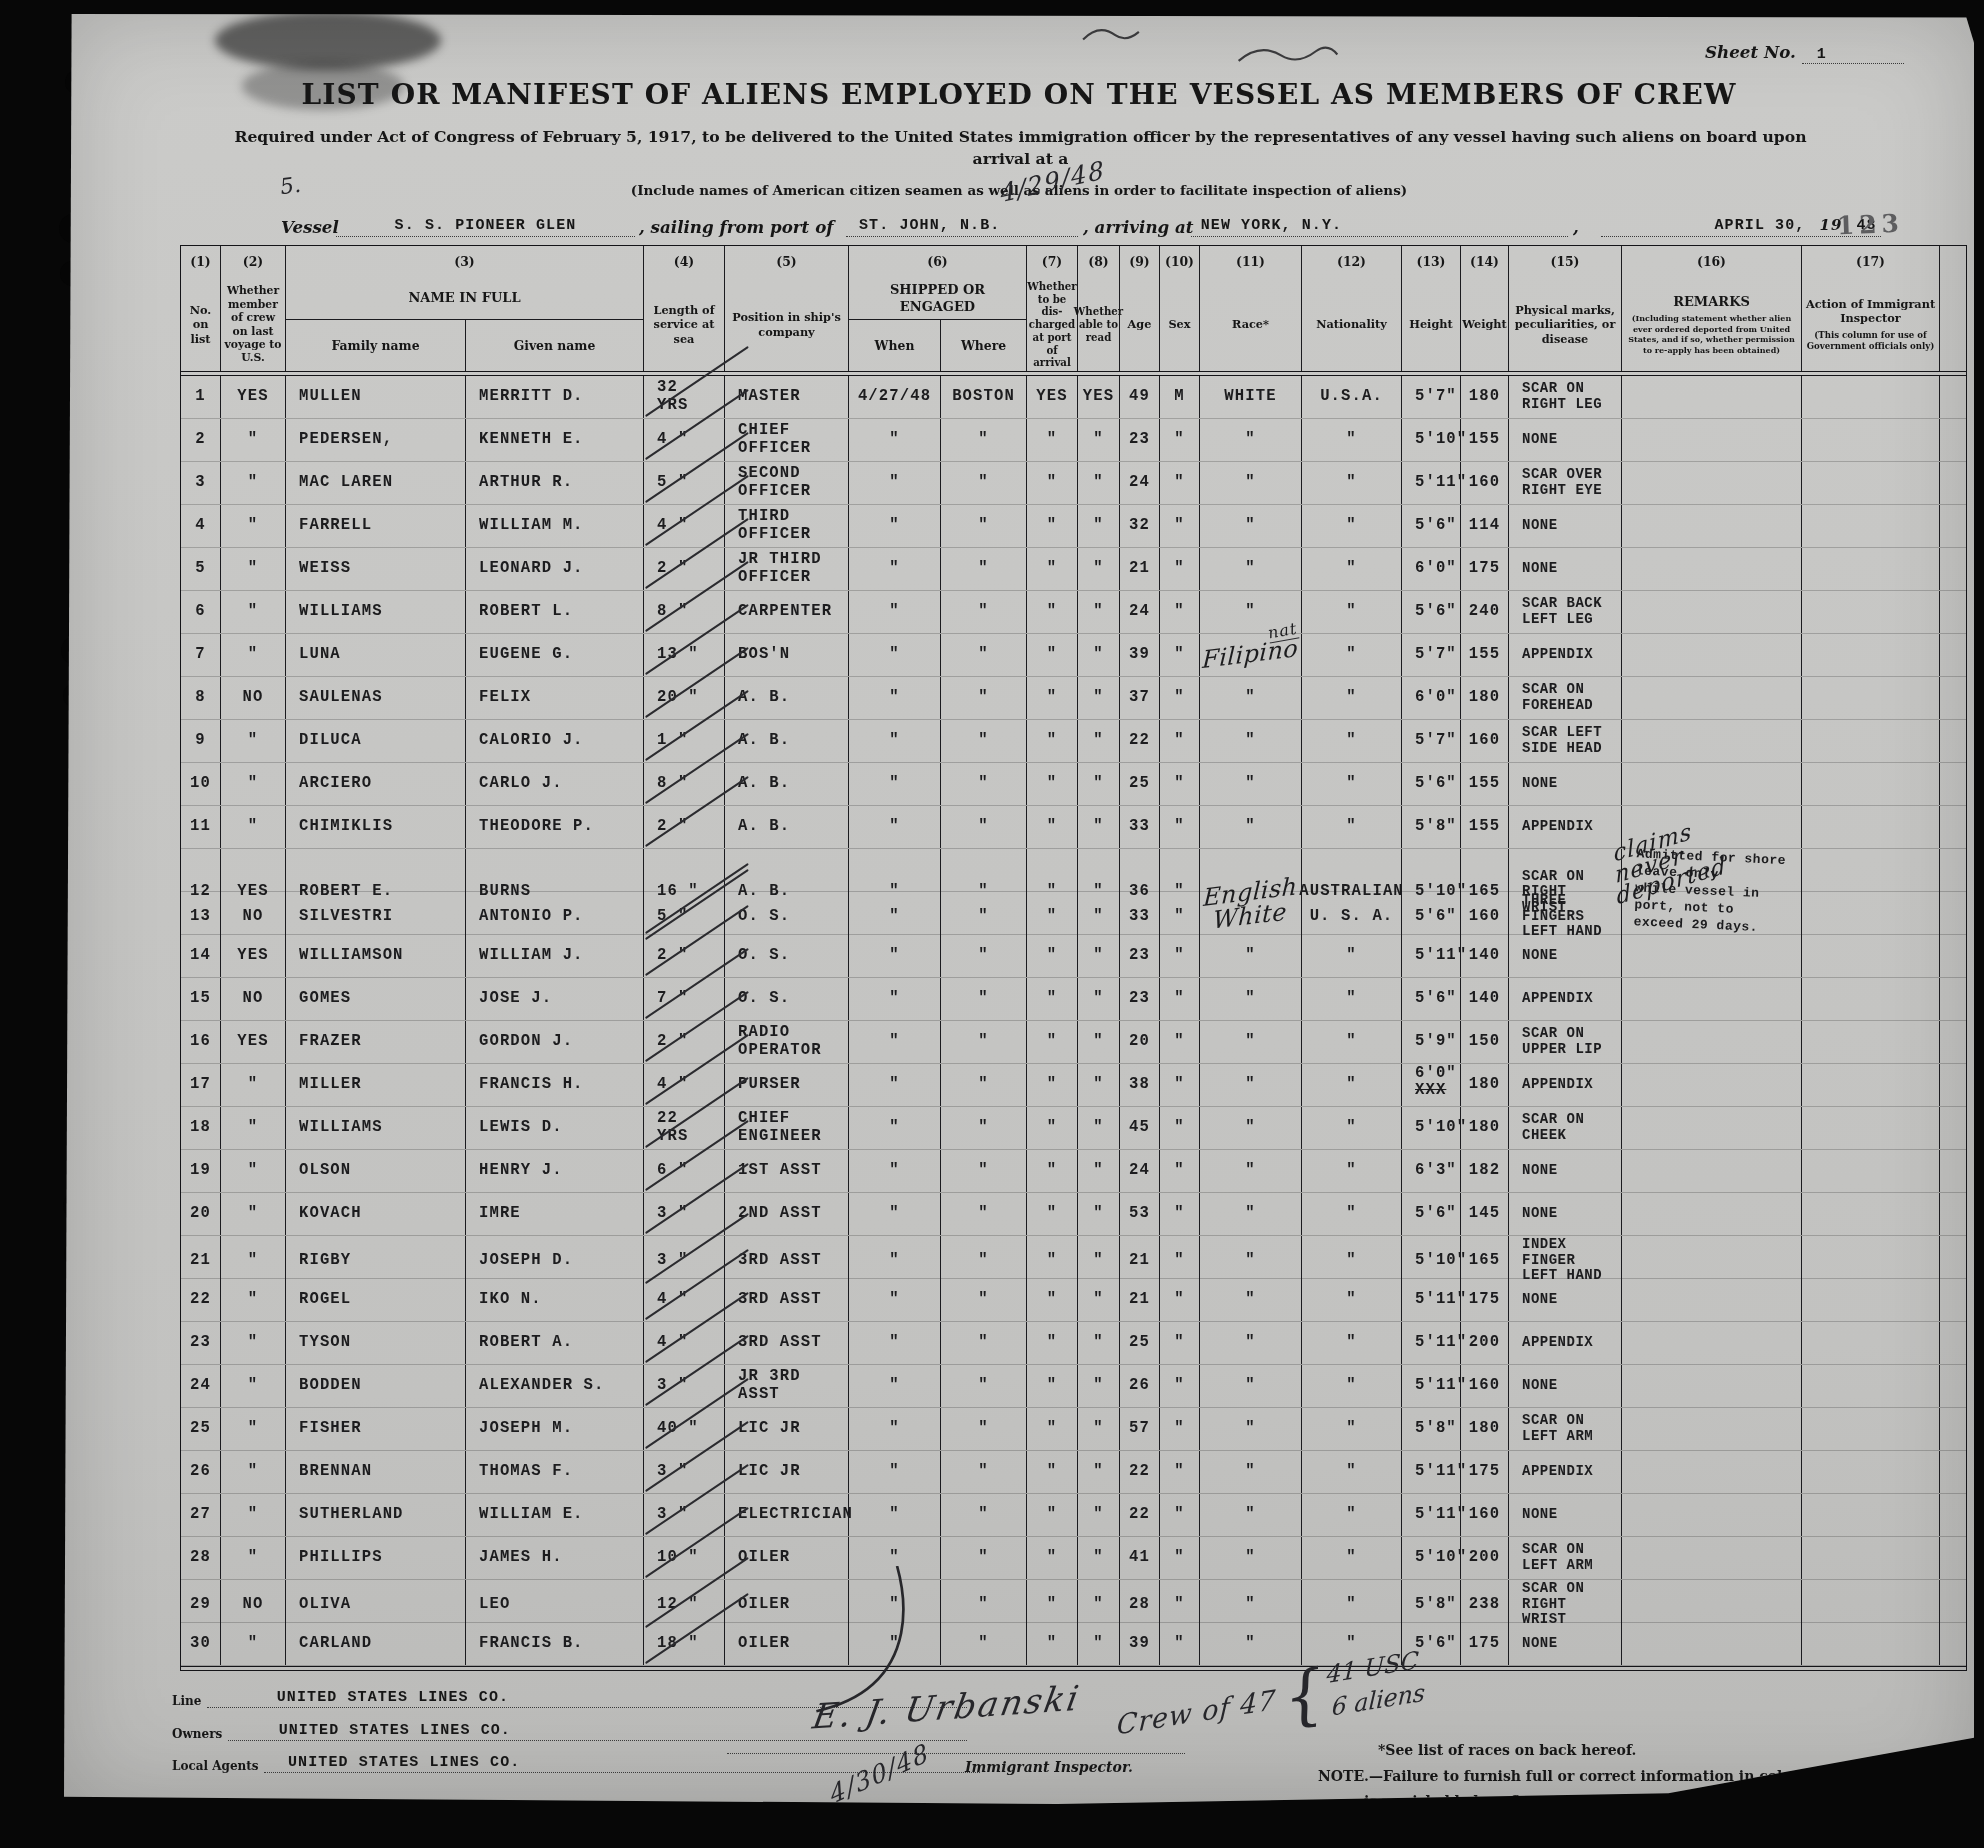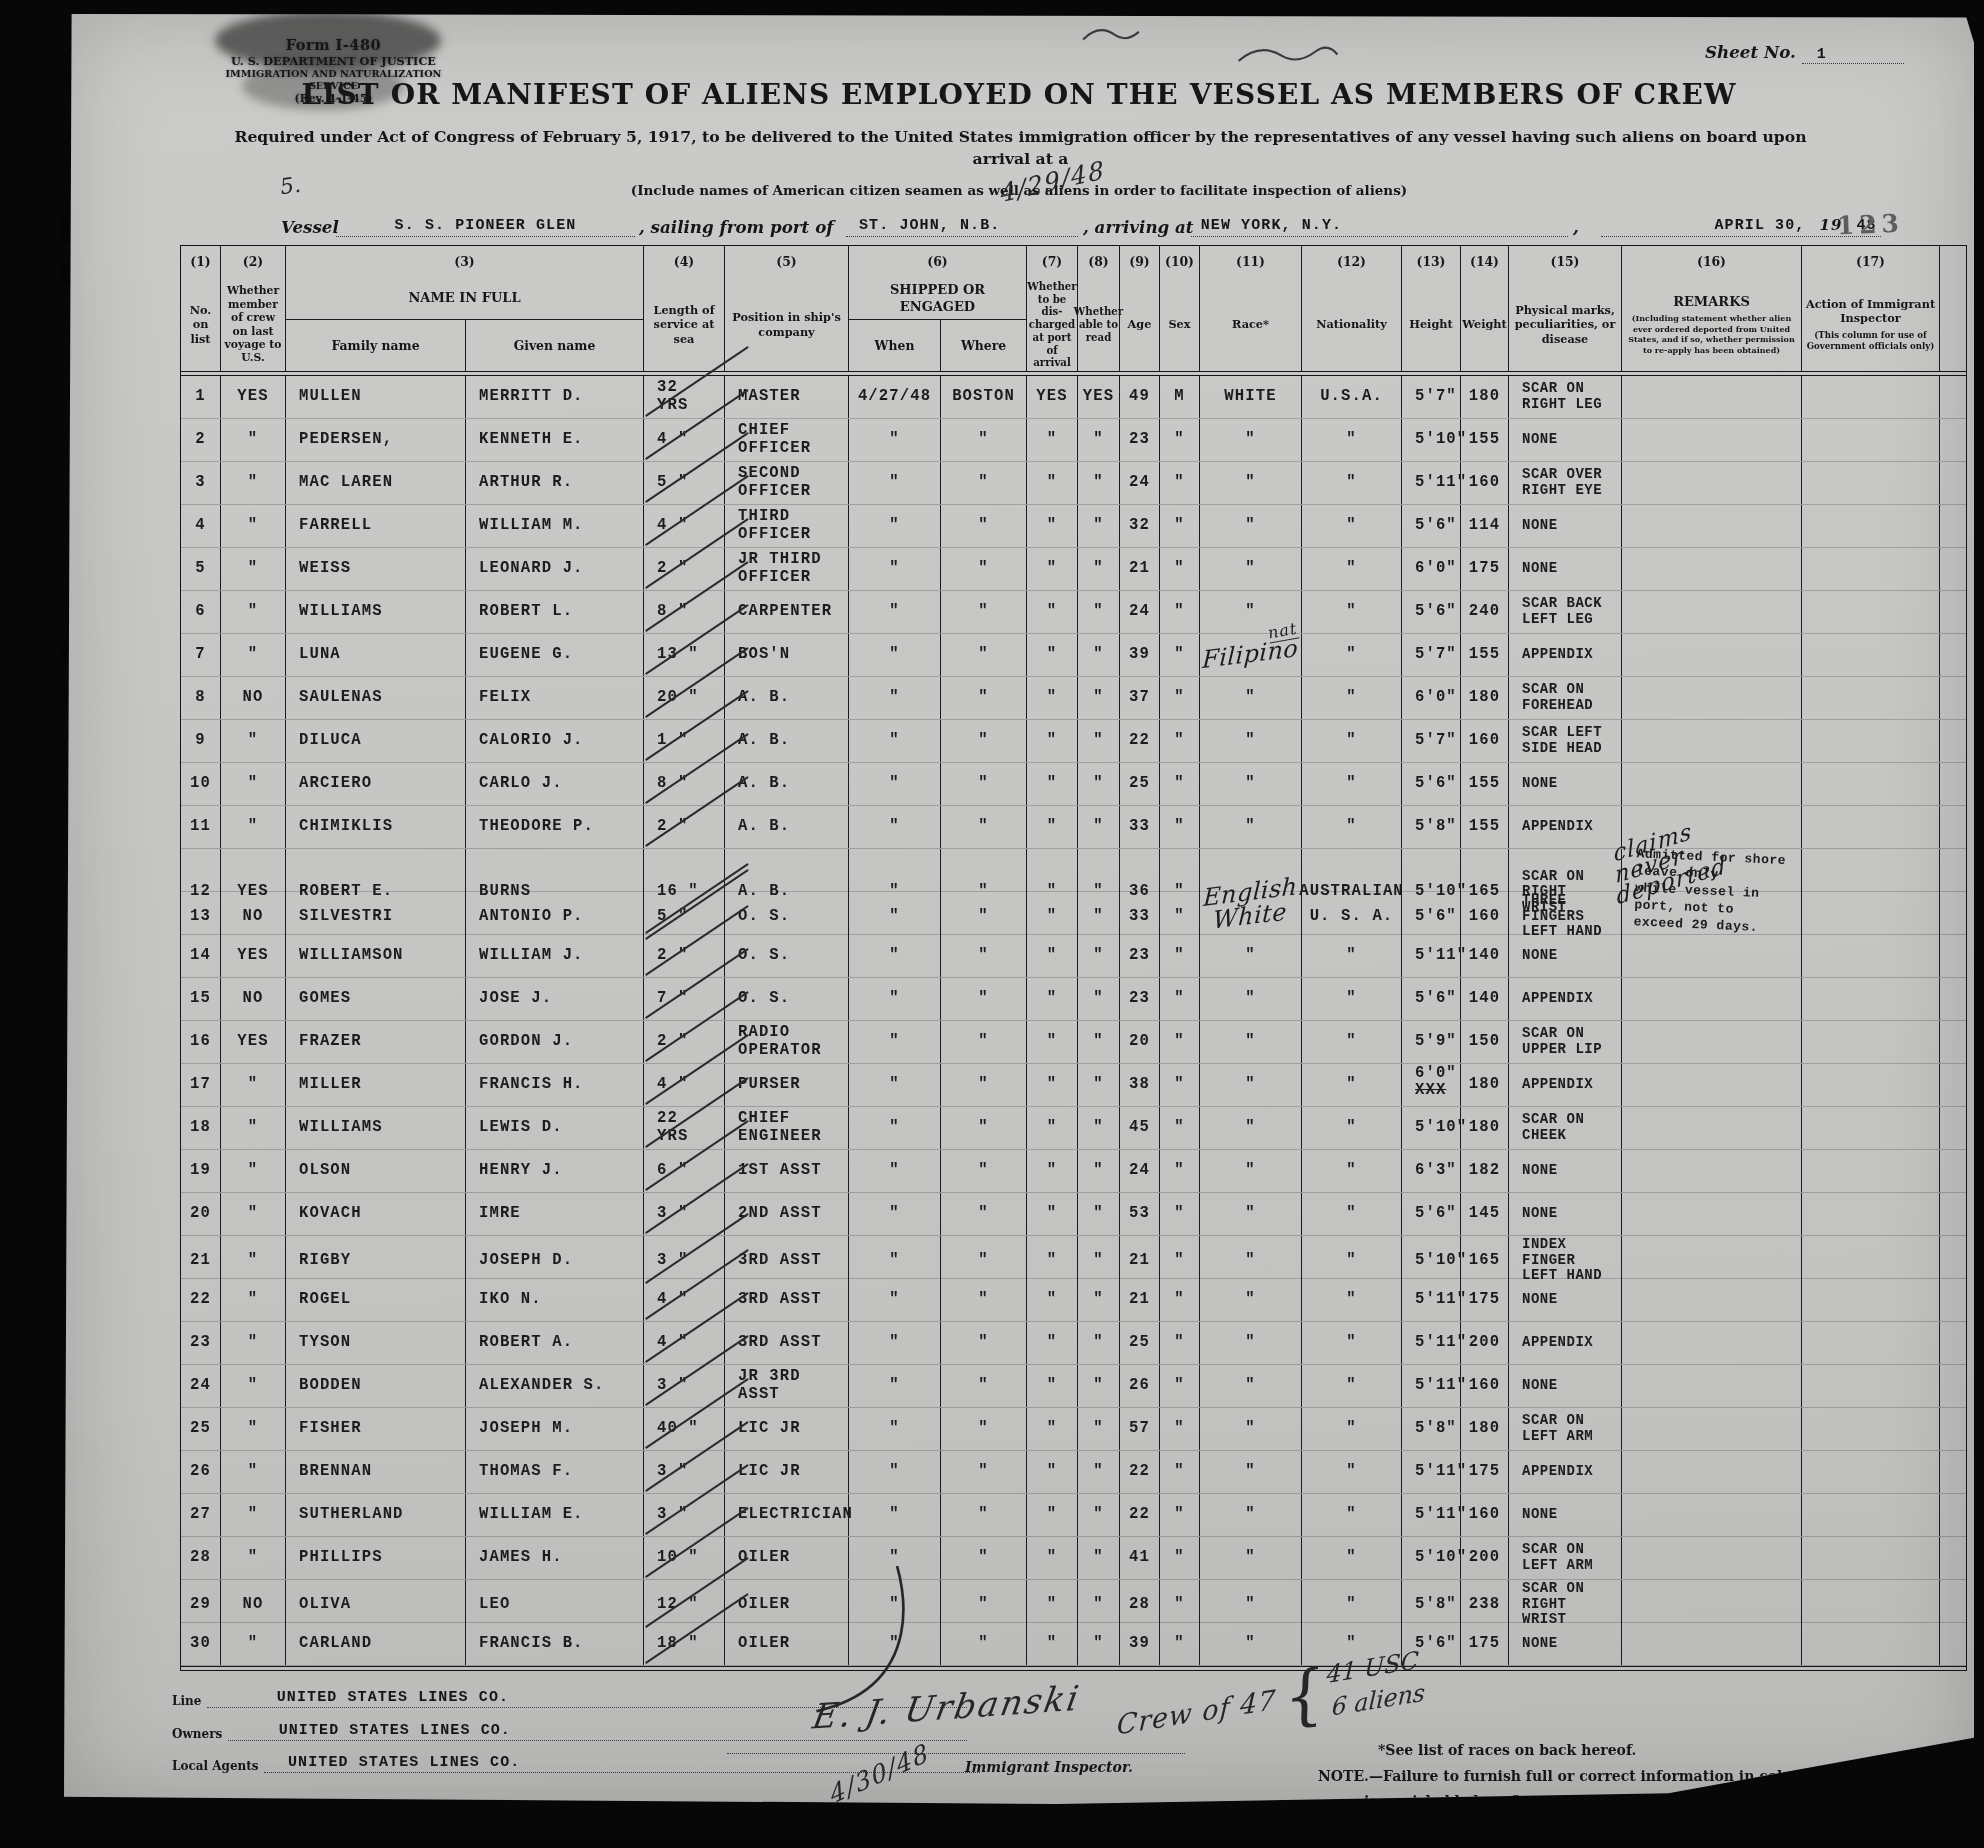--- a/index.html
+++ b/index.html
@@ -146,26 +146,20 @@
 <div class="paper">
 
   <div class="smudge" style="left:151px;top:-3.2px;width:226px;height:59px;background:rgba(10,10,10,.55);"></div>
   <div class="smudge" style="left:178px;top:48px;width:162px;height:48px;background:rgba(40,40,40,.35);"></div>
 
   <svg class="flourish" style="left:1013px;top:4.3px;" width="334" height="59" viewBox="0 0 620 110">
     <path d="M10,40 q30,-30 60,-8 q20,14 44,-6" stroke="#3a3a3c" stroke-width="4" fill="none"></path>
     <path d="M300,80 q40,-34 80,-10 q30,18 64,-8 q22,-16 40,6" stroke="#3a3a3c" stroke-width="4" fill="none"></path>
   </svg>
 
-  <div class="form-id">
-    <div class="l1">Form I-480</div>
-    <div class="l2">U. S. DEPARTMENT OF JUSTICE</div>
-    <div class="l3">IMMIGRATION AND NATURALIZATION SERVICE</div>
-    <div class="l4">(Rev. 4-1-45)</div>
-  </div>
 
   <div class="sheet">
     <span>Sheet No.</span>
     <span class="blankv">1</span>
   </div>
 
   <div class="title">LIST OR MANIFEST OF ALIENS EMPLOYED ON THE VESSEL AS MEMBERS OF CREW</div>
   <div class="subtitle">
     <div>Required under Act of Congress of February 5, 1917, to be delivered to the United States immigration officer by the representatives of any vessel having such aliens on board upon arrival at a</div>
   </div>

